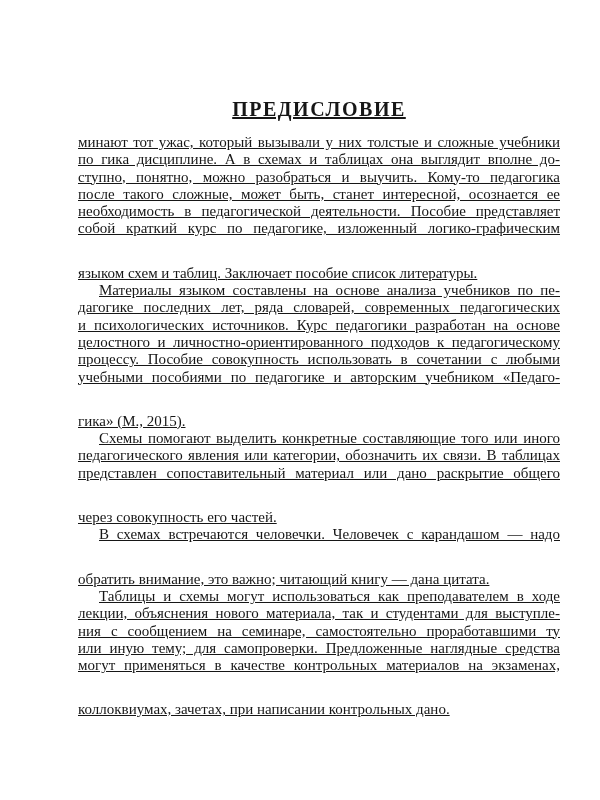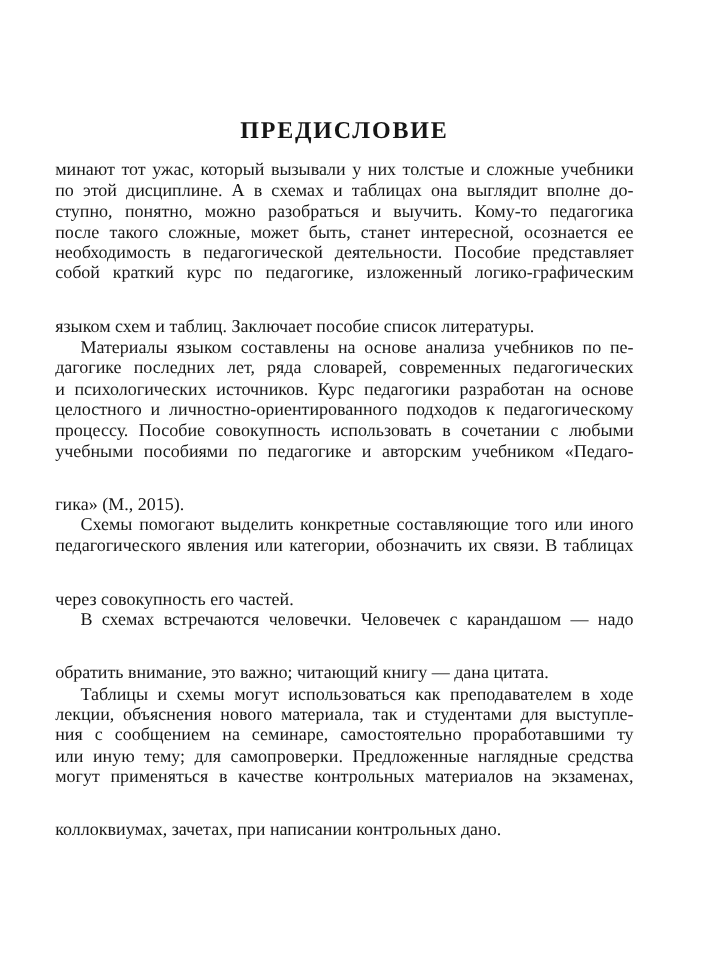--- a/index.html
+++ b/index.html
@@ -11,23 +11,24 @@
     position: relative;
     width: 600px;
     height: 800px;
     background: #ffffff;
     overflow: hidden;
     font-family: "Liberation Serif", "DejaVu Serif", serif;
     color: #161616;
   }
   .text-block {
     position: absolute;
-    left: 46px;
+    left: 78px;
     top: 97px;
     width: 482px;
+    text-decoration: underline;
   }
   .page-title {
     font-size: 20px;
     font-weight: bold;
     text-align: center;
     letter-spacing: 1.5px;
     line-height: 24px;
     margin: 0 0 13px 0;
   }
   .paragraphs {
@@ -48,35 +49,36 @@
   }
 </style>
 </head>
 <body>
 
 <div class="page">
   <div class="text-block">
     <h1 class="page-title">ПРЕДИСЛОВИЕ</h1>
     <div class="paragraphs">
         <div class="line">минают тот ужас, который вызывали у них толстые и сложные учебники</div>
-        <div class="line">по этой дисциплине. А в схемах и таблицах она выглядит вполне до-</div>
+        <div class="line">по гика дисциплине. А в схемах и таблицах она выглядит вполне до-</div>
         <div class="line">ступно, понятно, можно разобраться и выучить. Кому-то педагогика</div>
         <div class="line">после такого сложные, может быть, станет интересной, осознается ее</div>
         <div class="line">необходимость в педагогической деятельности. Пособие представляет</div>
         <div class="line">собой краткий курс по педагогике, изложенный логико-графическим</div>
         <div class="line last">языком схем и таблиц. Заключает пособие список литературы.</div>
         <div class="line first">Материалы языком составлены на основе анализа учебников по пе-</div>
         <div class="line">дагогике последних лет, ряда словарей, современных педагогических</div>
         <div class="line">и психологических источников. Курс педагогики разработан на основе</div>
         <div class="line">целостного и личностно-ориентированного подходов к педагогическому</div>
         <div class="line">процессу. Пособие совокупность использовать в сочетании с любыми</div>
         <div class="line">учебными пособиями по педагогике и авторским учебником «Педаго-</div>
         <div class="line last">гика» (М., 2015).</div>
         <div class="line first">Схемы помогают выделить конкретные составляющие того или иного</div>
         <div class="line">педагогического явления или категории, обозначить их связи. В таблицах</div>
+        <div class="line">представлен сопоставительный материал или дано раскрытие общего</div>
         <div class="line last">через совокупность его частей.</div>
         <div class="line first">В схемах встречаются человечки. Человечек с карандашом — надо</div>
         <div class="line last">обратить внимание, это важно; читающий книгу — дана цитата.</div>
         <div class="line first">Таблицы и схемы могут использоваться как преподавателем в ходе</div>
         <div class="line">лекции, объяснения нового материала, так и студентами для выступле-</div>
         <div class="line">ния с сообщением на семинаре, самостоятельно проработавшими ту</div>
         <div class="line">или иную тему; для самопроверки. Предложенные наглядные средства</div>
         <div class="line">могут применяться в качестве контрольных материалов на экзаменах,</div>
         <div class="line last">коллоквиумах, зачетах, при написании контрольных дано.</div>
       </div>

